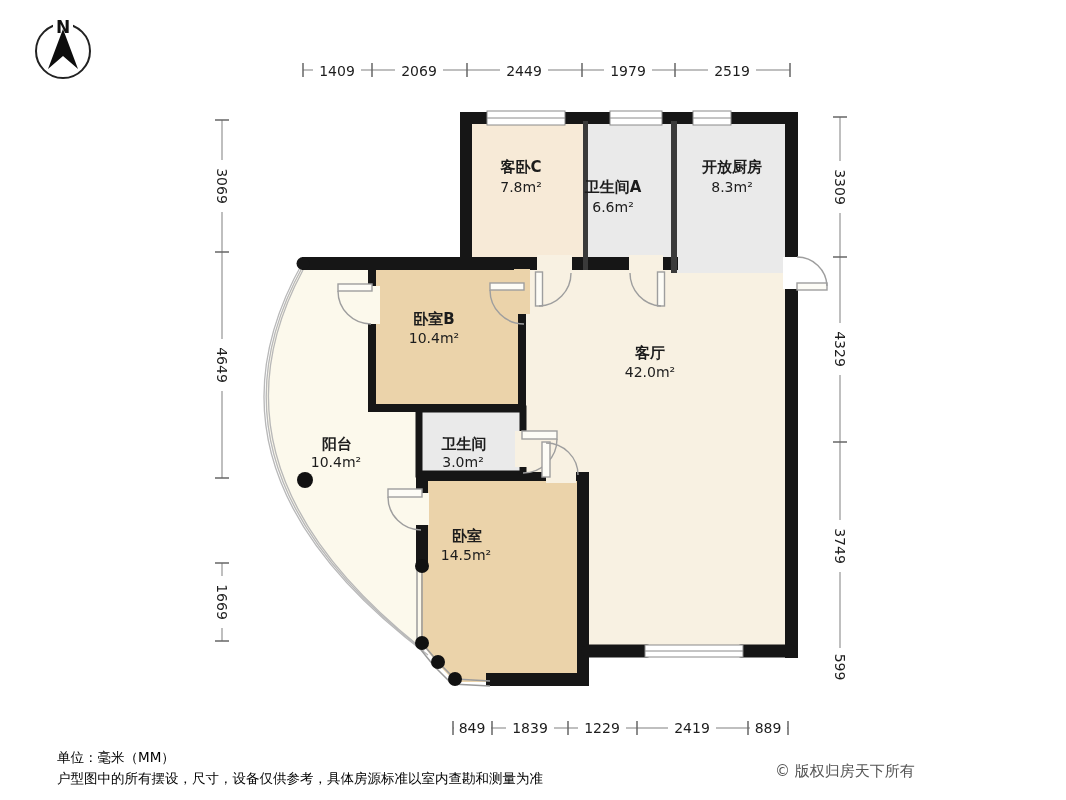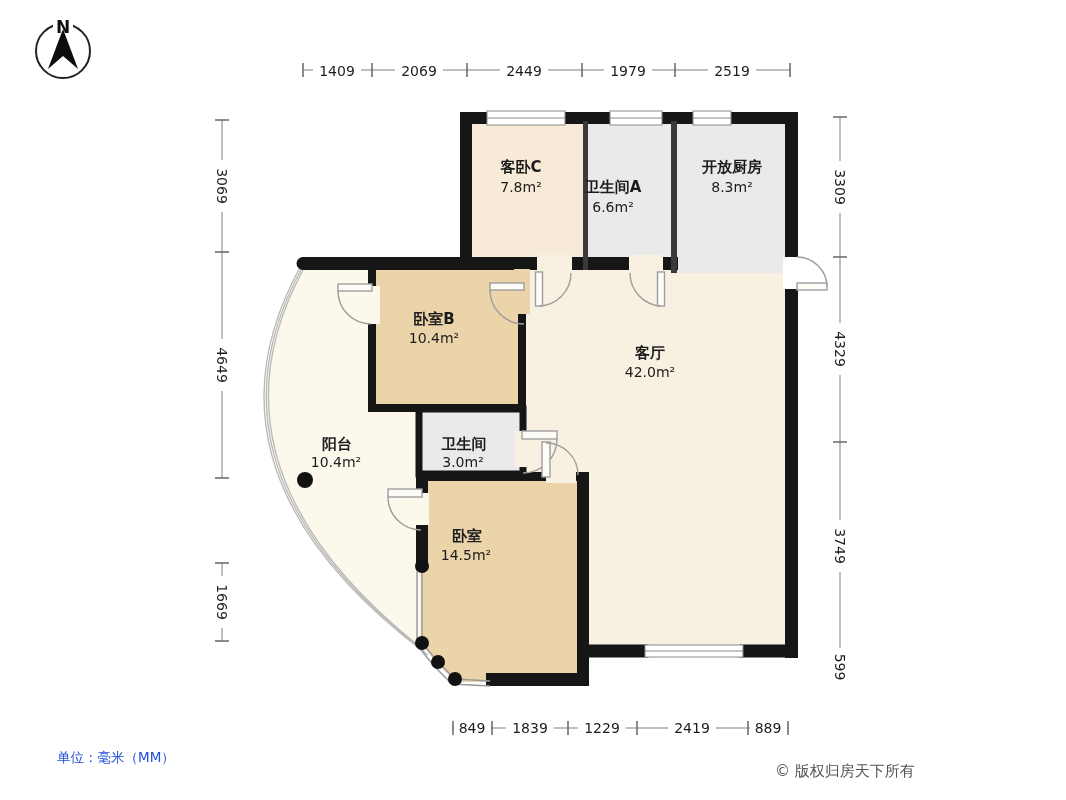--- a/index.html
+++ b/index.html
@@ -14,21 +14,21 @@
   .dim-tick{stroke:#666;stroke-width:1.5;}
   .dim-bg{fill:#fff;}
   .wall{fill:#161616;}
   .partition{fill:#3a3a3a;}
   .door-leaf{fill:#fdfcf6;stroke:#9e9e9e;stroke-width:1.4;}
   .door-arc{fill:none;stroke:#9e9e9e;stroke-width:1.4;}
   .win-frame{fill:#fff;stroke:#8a8a8a;stroke-width:1;}
   .win-line{stroke:#8a8a8a;stroke-width:1;}
   .rail{fill:none;stroke:#b8b8b8;stroke-width:1.3;}
   .bay-line{fill:none;stroke:#9a9a9a;stroke-width:1.5;}
-  .footer-text{position:absolute;font-size:13.5px;color:#1d4ed8;white-space:nowrap;}
+  .footer-text{position:absolute;font-size:13.5px;color:#000000;white-space:nowrap;}
   .copyright{position:absolute;font-size:15px;color:#555;white-space:nowrap;}
 </style>
 </head>
 <body>
 
 <div class="stage">
 <svg width="1066" height="800" viewBox="0 0 1066 800">
 
   <g>
     <circle cx="63" cy="51" r="27" fill="none" stroke="#222" stroke-width="2"></circle>
@@ -216,14 +216,15 @@
     <rect class="dim-bg" x="832" y="520" width="16" height="52"></rect>
     <rect class="dim-bg" x="832" y="648" width="16" height="38"></rect>
     <text class="dim-text" x="840" y="192" text-anchor="middle" transform="rotate(90 840 187)">3309</text>
     <text class="dim-text" x="840" y="354" text-anchor="middle" transform="rotate(90 840 349)">4329</text>
     <text class="dim-text" x="840" y="551" text-anchor="middle" transform="rotate(90 840 546)">3749</text>
     <text class="dim-text" x="840" y="672" text-anchor="middle" transform="rotate(90 840 667)">599</text>
   </g>
 </svg>
 
   <div class="footer-text" style="left:57px; top:749px;">单位：毫米（MM）</div>
+  <div class="footer-text" style="left:57px; top:770px;">户型图中的所有摆设，尺寸，设备仅供参考，具体房源标准以室内查勘和测量为准</div>
   <div class="copyright" style="left:775px; top:762px;">© 版权归房天下所有</div>
 </div>
 
 </body></html>

